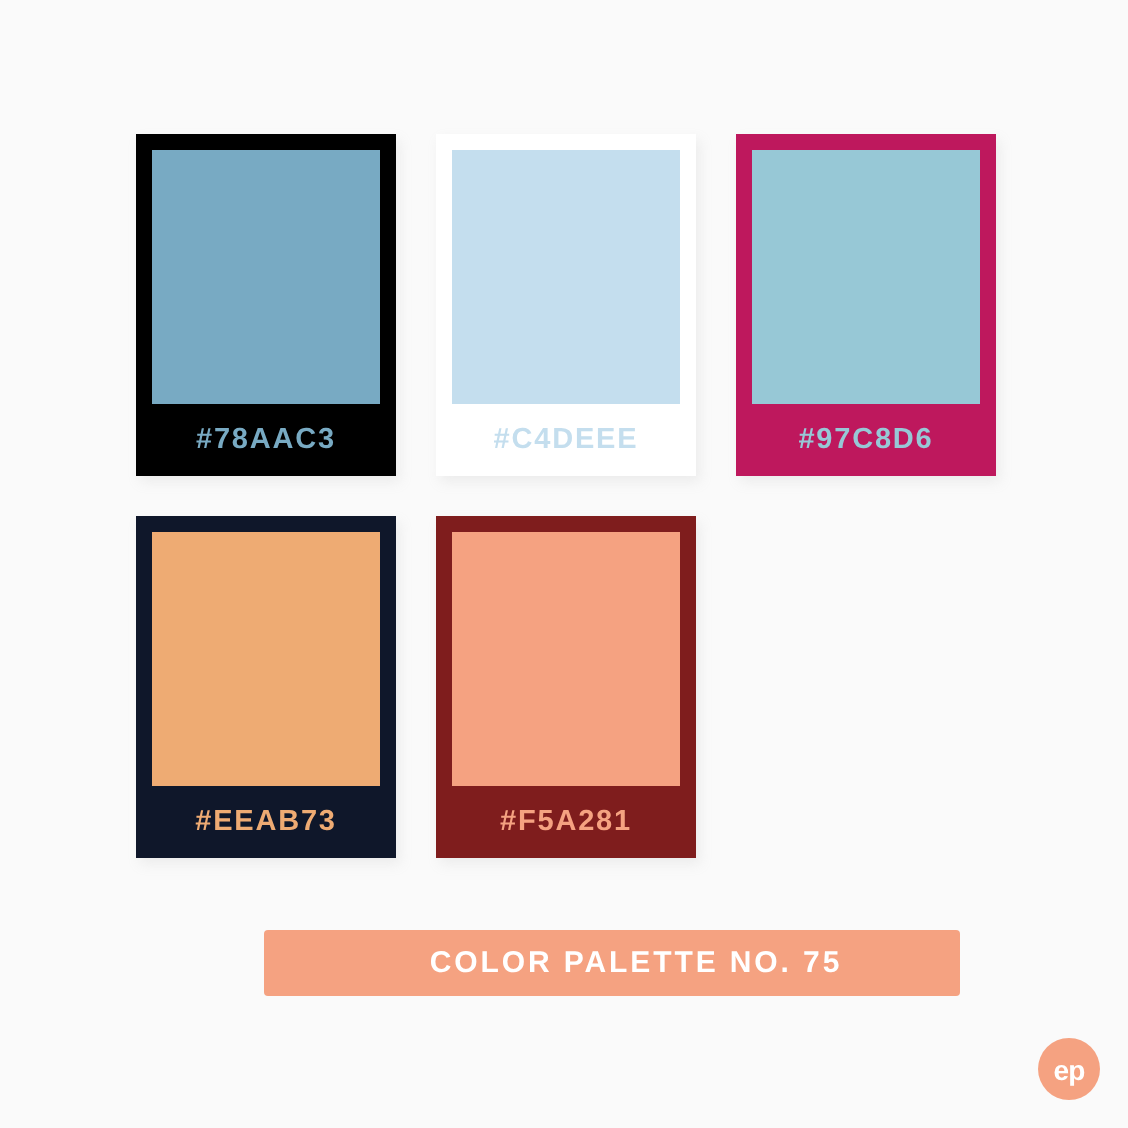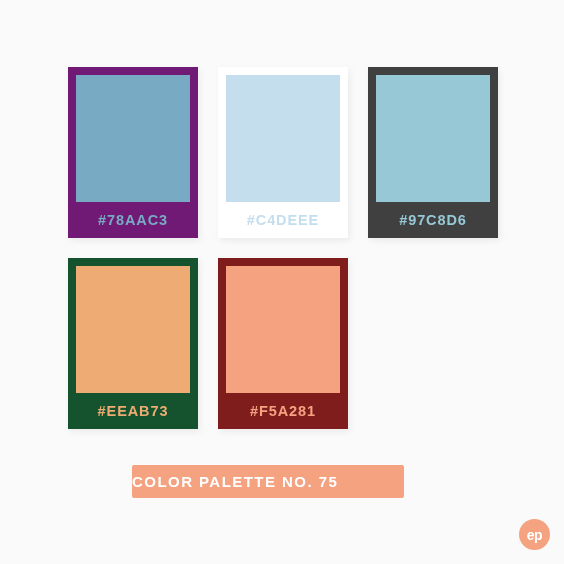--- a/index.html
+++ b/index.html
@@ -53,25 +53,27 @@
     justify-content: center;
     font-size: 14.5px;
     font-weight: bold;
     letter-spacing: 0.9px;
     white-space: nowrap;
   }
   .banner {
     position: absolute;
     left: 132px;
     top: 465px;
-    width: 272px;
+    width: 324px;
     height: 33px;
     border-radius: 2px;
     display: flex;
     align-items: center;
+    justify-content: center;
+    padding-left: 24px;
   }
   .banner-text {
     color: #FFFFFF;
     font-size: 15px;
     font-weight: bold;
     letter-spacing: 1.45px;
     white-space: nowrap;
   }
   .logo-badge {
     position: absolute;
@@ -92,36 +94,36 @@
     line-height: 1;
   }
 </style>
 </head>
 <body style="background: rgb(250, 250, 250);">
 
 <div class="palette-board">
 
   <div class="swatch-grid">
 
-    <div class="swatch-card" style="background: #701a75;">
+    <div class="swatch-card" style="background: #000000;">
       <div class="swatch-color" style="background: rgb(120, 170, 195);"></div>
       <div class="swatch-label" style="color: rgb(120, 170, 195);">#78AAC3</div>
     </div>
 
     <div class="swatch-card" style="background: rgb(255, 255, 255); text-align: right;">
       <div class="swatch-color" style="background: rgb(196, 222, 238);"></div>
       <div class="swatch-label" style="color: rgb(196, 222, 238);">#C4DEEE</div>
     </div>
 
-    <div class="swatch-card" style="background: #404040;">
+    <div class="swatch-card" style="background: #be185d;">
       <div class="swatch-color" style="background: rgb(151, 200, 214);"></div>
       <div class="swatch-label" style="color: rgb(151, 200, 214);">#97C8D6</div>
     </div>
 
-    <div class="swatch-card" style="background: #14532d;">
+    <div class="swatch-card" style="background: #0f172a;">
       <div class="swatch-color" style="background: rgb(238, 171, 115);"></div>
       <div class="swatch-label" style="color: rgb(238, 171, 115);">#EEAB73</div>
     </div>
 
 
     <div class="swatch-card" style="background: #7f1d1d;">
       <div class="swatch-color" style="background: rgb(245, 162, 129);"></div>
       <div class="swatch-label" style="color: rgb(245, 162, 129);">#F5A281</div>
     </div>
 

